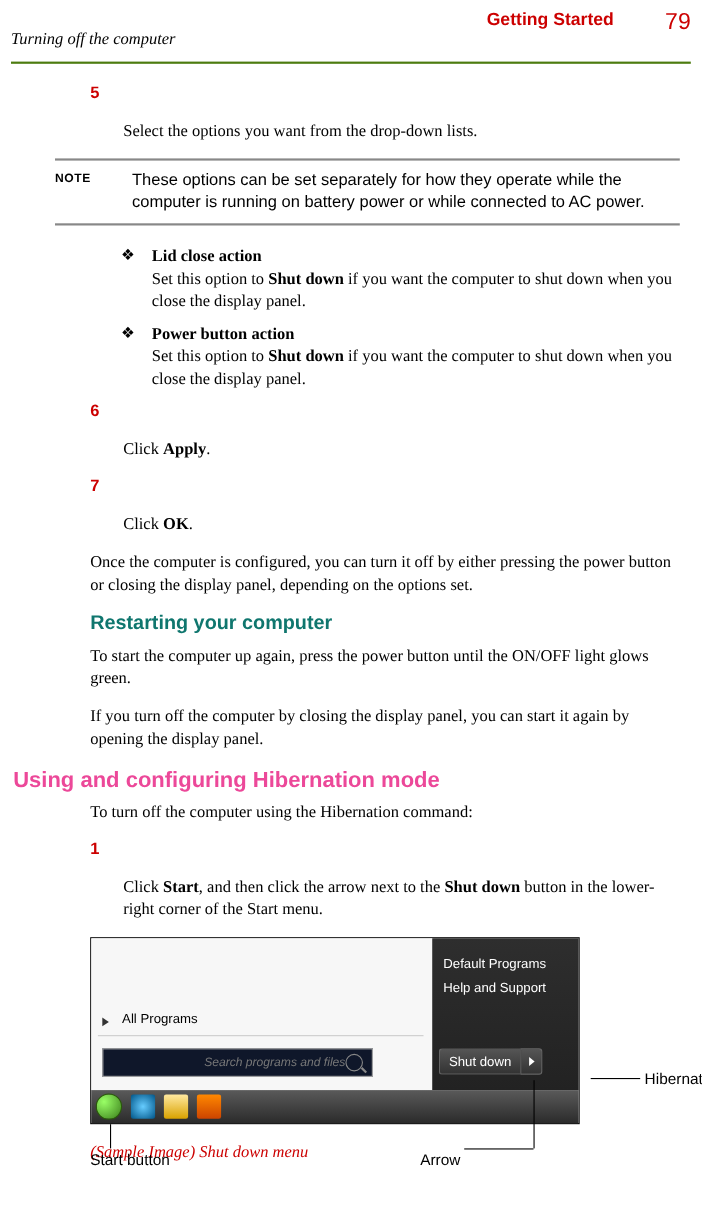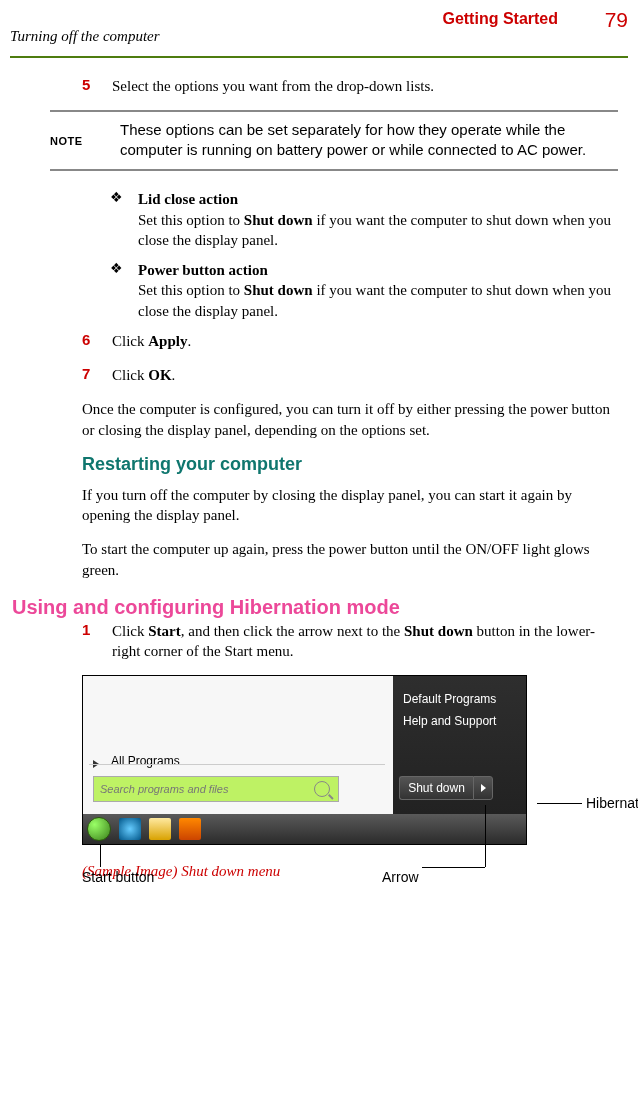--- a/index.html
+++ b/index.html
@@ -54,28 +54,28 @@
     width: 30px;
     flex-shrink: 0;
     color: #c00;
     font-weight: bold;
     font-family: Arial, Helvetica, sans-serif;
   }
   .step-body {
     flex: 1;
     padding-right: 10px;
     line-height: 1.35;
+    margin-top: 34px;
   }
   .note-block {
     border-top: 2px solid #888;
     border-bottom: 2px solid #888;
     margin: 10px 10px 18px 40px;
     padding: 8px 0 10px 0;
     display: flex;
-    align-items: center;
   }
   .note-label {
     width: 70px;
     flex-shrink: 0;
     font-family: Arial, Helvetica, sans-serif;
     font-size: 11px;
     font-weight: bold;
     letter-spacing: 0.5px;
     padding-top: 2px;
   }
@@ -161,21 +161,21 @@
   .tb-icon {
     width: 22px; height: 22px;
     margin: 0 4px;
     border-radius: 2px;
   }
   .tb-ie { background: radial-gradient(circle at 50% 50%, #6cf, #058); }
   .tb-expl { background: linear-gradient(#ffe9a0, #d9a200); }
   .tb-media { background: linear-gradient(#f80, #c40); }
   .programs-row {
     position: absolute;
-    left: 10px; top: 78px;
+    left: 10px; top: 66px;
     width: 290px;
     display: flex;
     align-items: flex-end;
     font-family: "Segoe UI", Tahoma, sans-serif;
     font-size: 12px;
   }
   .tri {
     width: 0; height: 0;
     border-top: 4px solid transparent;
     border-bottom: 4px solid transparent;
@@ -187,25 +187,26 @@
     left: 6px; top: 88px;
     width: 296px;
     border-top: 1px solid #ccc;
   }
   .search-box {
     position: absolute;
     left: 10px; top: 100px;
     width: 244px;
     height: 24px;
     border: 1px solid #aaa;
-    background: #bef264;
+    background: #0f172a;
     display: flex;
     align-items: center;
     font-family: "Segoe UI", Tahoma, sans-serif;
     font-size: 11px;
+    text-align: right;
   }
   .search-box .ph {
     padding-left: 6px;
     color: #777;
     font-style: italic;
     flex: 1;
   }
   .search-box .mag {
     width: 14px; height: 14px;
     border: 1.5px solid #888;
@@ -354,24 +355,25 @@
   <div class="step-row">
     <div class="step-num">7</div>
     <div class="step-body">
       <span>Click </span><span class="bold">OK</span><span>.</span>
     </div>
   </div>
 
   <div class="plain-para">Once the computer is configured, you can turn it off by either pressing the power button or closing the display panel, depending on the options set.</div>
 
   <div class="h2">Restarting your computer</div>
+  <div class="plain-para">To start the computer up again, press the power button until the ON/OFF light glows green.</div>
   <div class="plain-para">If you turn off the computer by closing the display panel, you can start it again by opening the display panel.</div>
-  <div class="plain-para">To start the computer up again, press the power button until the ON/OFF light glows green.</div>
 
   <div class="h1">Using and configuring Hibernation mode</div>
+  <div class="plain-para">To turn off the computer using the Hibernation command:</div>
 
   <div class="step-row">
     <div class="step-num">1</div>
     <div class="step-body">
       <span>Click </span><span class="bold">Start</span><span>, and then click the arrow next to the </span><span class="bold">Shut down</span><span> button in the lower-right corner of the Start menu.</span>
     </div>
   </div>
 
   <div class="figure-wrap">
     <div class="figure">

